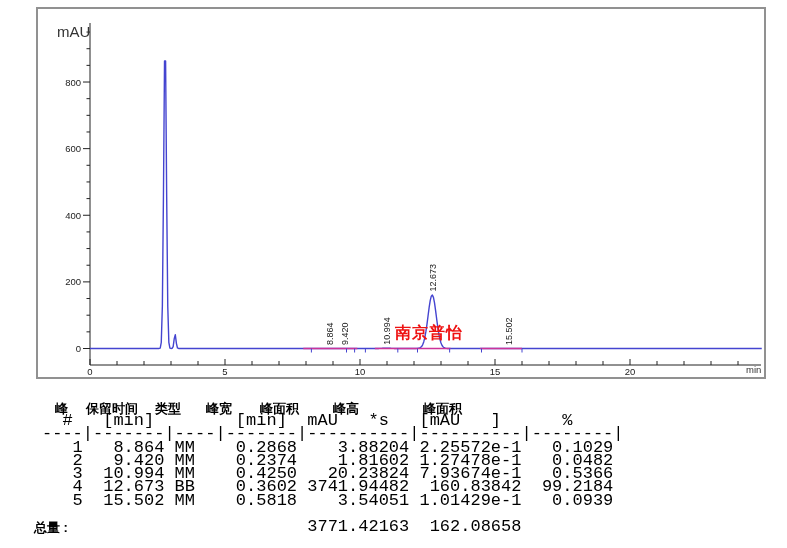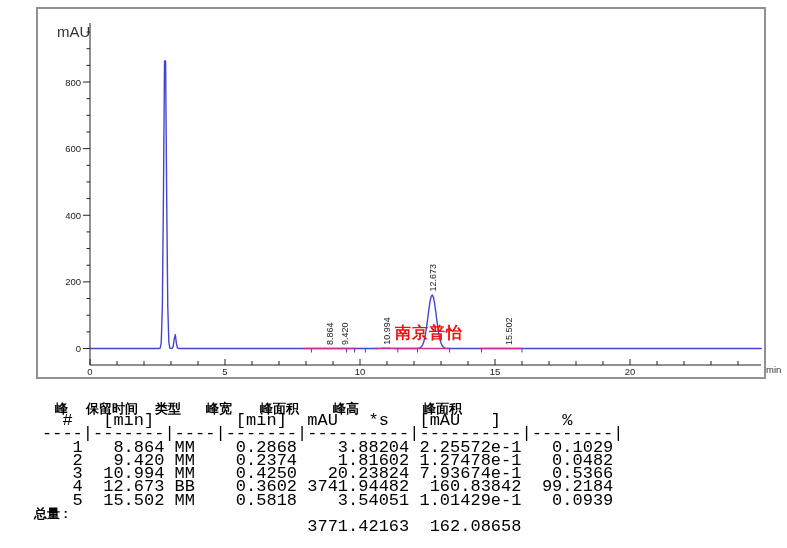--- a/index.html
+++ b/index.html
@@ -4,30 +4,30 @@
 <style>
   html,body{margin:0;padding:0;background:#fff;}
   body{width:787px;height:548px;position:relative;overflow:hidden;
        font-family:"Liberation Sans",sans-serif;}
   .stage{position:absolute;inset:0;background:#fff;}
   .chart-frame{position:absolute;left:36px;top:7px;width:726px;height:368px;
                border:2px solid #919191;background:#fff;}
   .chart-frame svg{position:absolute;left:0;top:0;}
   .chart-frame svg text{font-family:"Liberation Sans",sans-serif;fill:#222;}
   .y-unit{position:absolute;left:19px;top:14px;font-size:15px;color:#333;}
-  .x-unit{position:absolute;left:728px;top:355px;font-size:9.5px;color:#333;}
+  .x-unit{position:absolute;left:708px;top:355px;font-size:9.5px;color:#333;}
   .watermark{position:absolute;left:357px;top:314px;font-size:16px;font-weight:bold;
              letter-spacing:1px;white-space:nowrap;}
   .report{position:absolute;left:42px;top:400px;width:470px;height:142px;color:#000;}
   .cjk-head span{position:absolute;top:0;font-size:13px;font-weight:700;white-space:pre;
                  font-family:"Liberation Sans",sans-serif;}
   #table-body{position:absolute;left:0;top:14px;margin:0;
               font-family:Liberation Mono, monospace;
               font-size:17px;line-height:13.3px;white-space:pre;color:#000;}
-  .totals-label{position:absolute;left:-8px;top:105px;font-size:13px;font-weight:700;white-space:pre;}
+  .totals-label{position:absolute;left:-8px;top:119px;font-size:13px;font-weight:700;white-space:pre;}
 </style>
 </head>
 <body>
 
 <div class="stage">
 
   <div class="chart-frame">
     <svg id="chart-svg" width="726" height="368">
         <g stroke="#222222" stroke-width="1" fill="none">
           <path d="M52 356 H723"></path>

